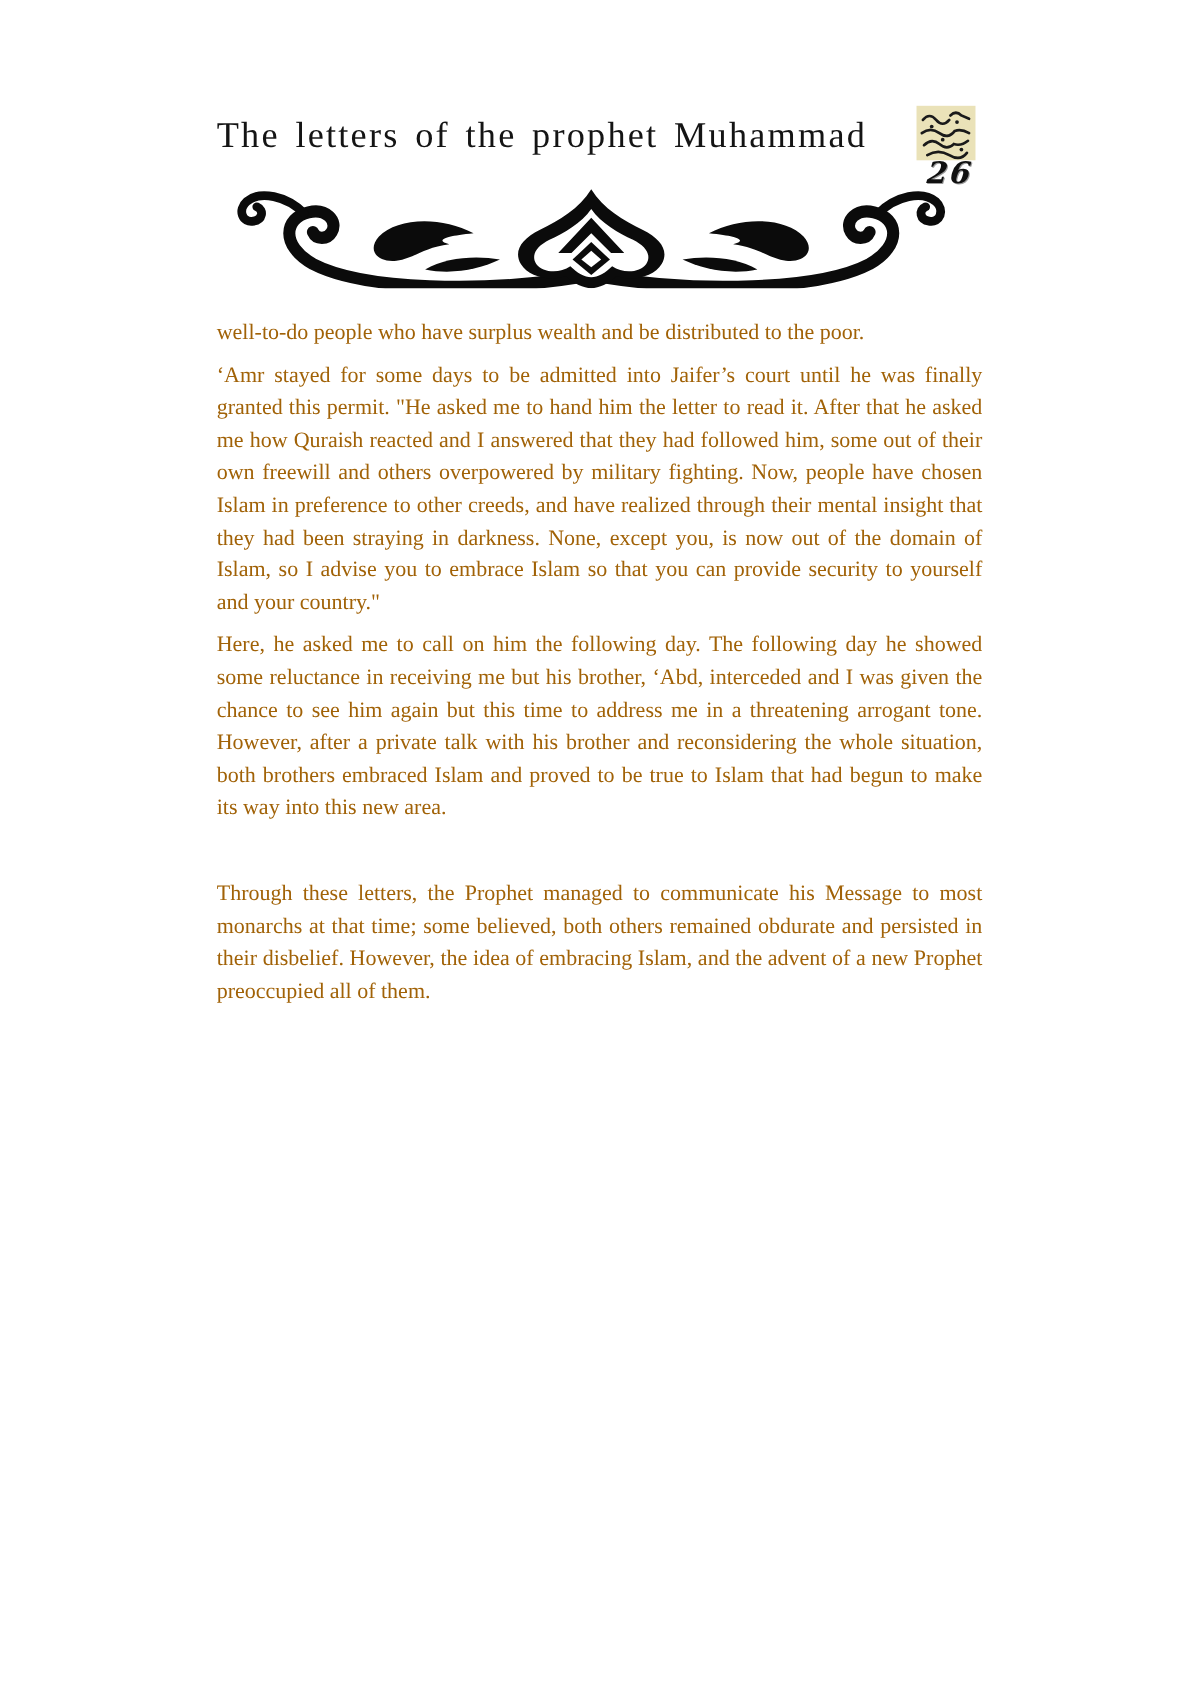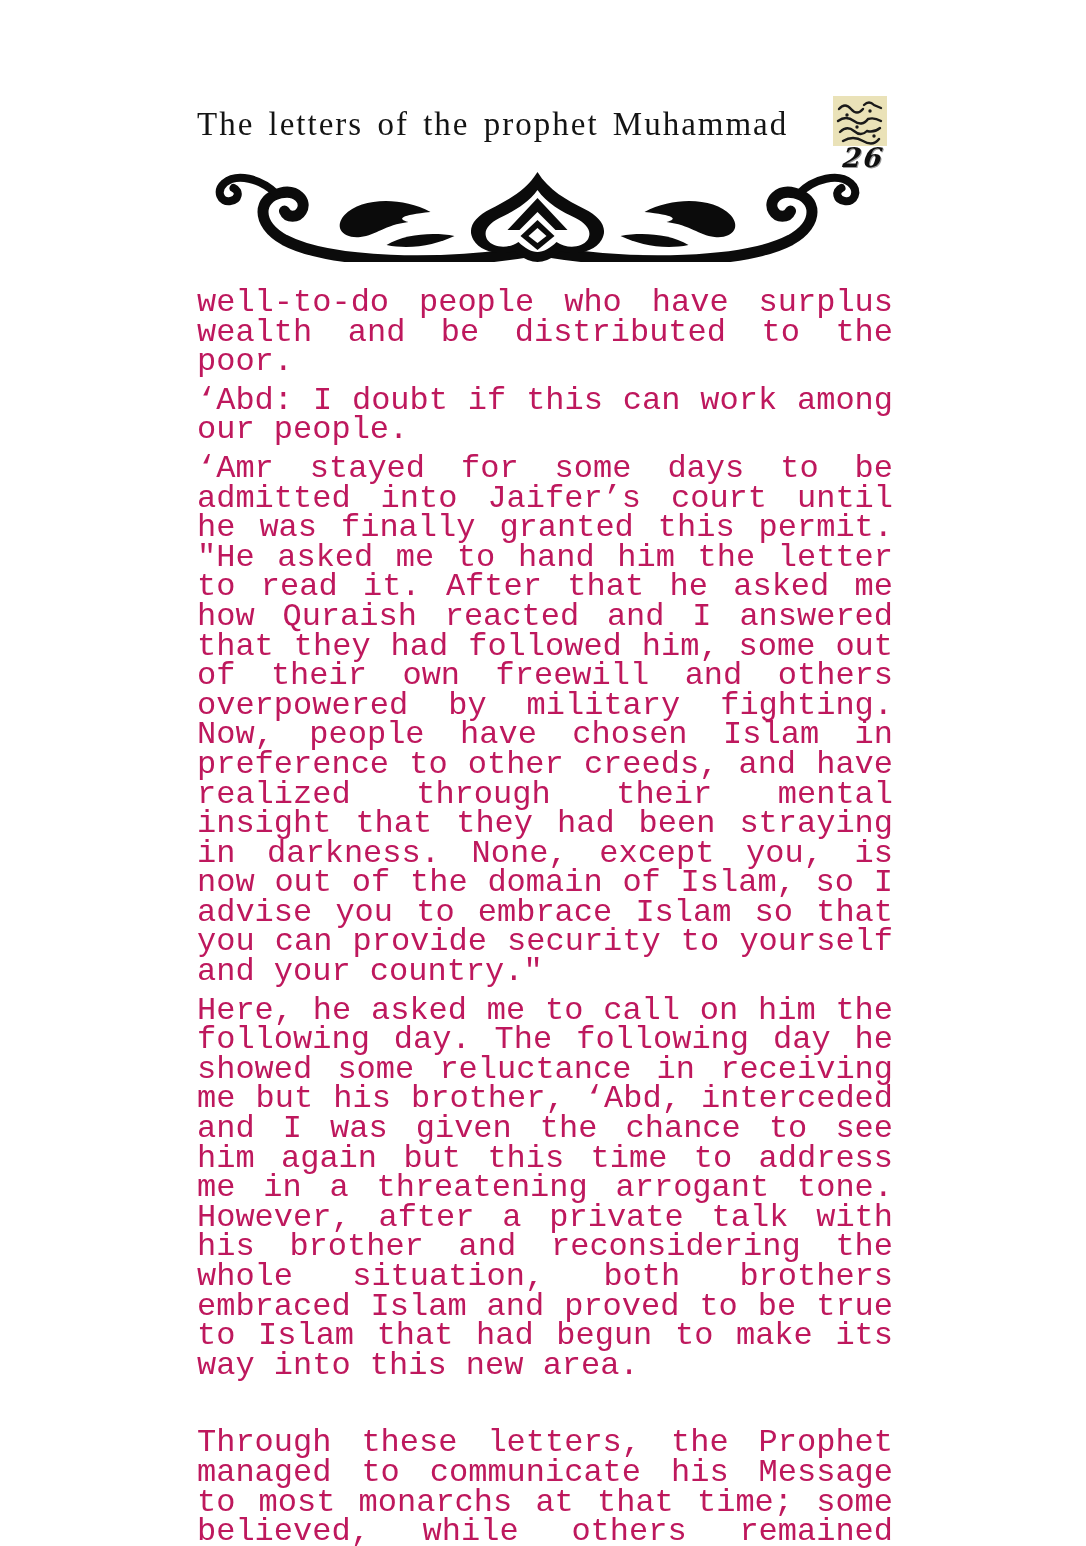--- a/index.html
+++ b/index.html
@@ -58,25 +58,24 @@
     height: 92px;
   }
   .body-text {
     position: absolute;
     left: 197px;
     top: 288px;
     width: 696px;
   }
   .body-text p {
     margin: 0 0 9px 0;
-    font-size: 32px;
+    font-size: 20px;
     line-height: 29.6px;
     text-align: justify;
-    color: #be185d;
-    font-family: Liberation Mono, monospace;
+    color: #a16207;
   }
   .body-text p.closing {
     margin-top: 48px;
   }
 </style>
 </head>
 <body>
 
 <div class="sheet">
 
@@ -127,19 +126,18 @@
       <path fill="#0b0b0b" d="M347 2 C336 20, 318 30, 300 39 C284 47, 276 58, 283 70 C290 82, 310 86, 324 81 C331 88, 340 92, 347 92 C354 92, 363 88, 370 81 C384 86, 404 82, 411 70 C418 58, 410 47, 394 39 C376 30, 358 20, 347 2 Z"></path>
       <path fill="#ffffff" d="M347 20 C338 33, 322 42, 309 48 C297 54, 292 62, 297 70 C303 78, 318 79, 328 72 C334 78, 341 82, 347 82 C353 82, 360 78, 366 72 C376 79, 391 78, 397 70 C402 62, 397 54, 385 48 C372 42, 356 33, 347 20 Z"></path>
       <path fill="#0b0b0b" d="M347 28 L317 60 L329 60 L347 42 L365 60 L377 60 Z"></path>
       <path fill="#0b0b0b" d="M347 50 L330 66 L347 80 L364 66 Z"></path>
       <path fill="#ffffff" d="M347 58 L338 66 L347 73 L356 66 Z"></path>
     </svg>
   </div>
 
   <div class="body-text">
     <p>well-to-do people who have surplus wealth and be distributed to the poor.</p>
-    <p>‘Abd: I doubt if this can work among our people.</p>
     <p>‘Amr stayed for some days to be admitted into Jaifer’s court until he was finally granted this permit. "He asked me to hand him the letter to read it. After that he asked me how Quraish reacted and I answered that they had followed him, some out of their own freewill and others overpowered by military fighting. Now, people have chosen Islam in preference to other creeds, and have realized through their mental insight that they had been straying in darkness. None, except you, is now out of the domain of Islam, so I advise you to embrace Islam so that you can provide security to yourself and your country."</p>
     <p>Here, he asked me to call on him the following day. The following day he showed some reluctance in receiving me but his brother, ‘Abd, interceded and I was given the chance to see him again but this time to address me in a threatening arrogant tone. However, after a private talk with his brother and reconsidering the whole situation, both brothers embraced Islam and proved to be true to Islam that had begun to make its way into this new area.</p>
-    <p class="closing">Through these letters, the Prophet managed to communicate his Message to most monarchs at that time; some believed, while others remained obdurate and persisted in their disbelief. However, the idea of embracing Islam, and the advent of a new Prophet preoccupied all of them.</p>
+    <p class="closing">Through these letters, the Prophet managed to communicate his Message to most monarchs at that time; some believed, both others remained obdurate and persisted in their disbelief. However, the idea of embracing Islam, and the advent of a new Prophet preoccupied all of them.</p>
   </div>
 
 </div>
 
 </body></html>

